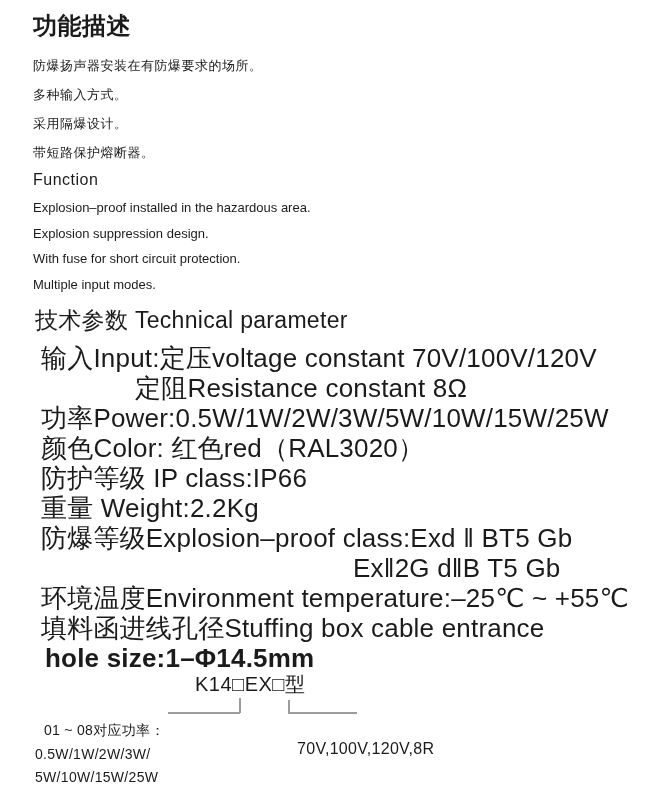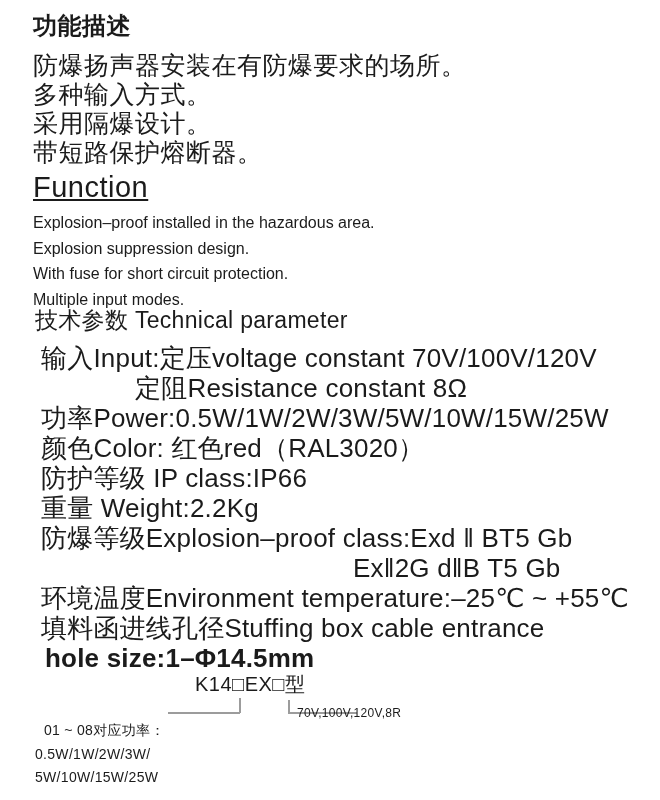--- a/index.html
+++ b/index.html
@@ -26,33 +26,32 @@
     left: 33px;
     width: 600px;
   }
   .h-cn {
     font-size: 24px;
     font-weight: 700;
     margin: 0 0 9px 0;
     letter-spacing: 0.5px;
   }
   .cn-line {
-    font-size: 25px;
+    font-size: 13px;
     line-height: 29px;
     letter-spacing: 0.5px;
   }
   .h-en {
-    font-size: 29px;
+    font-size: 16px;
     font-weight: 400;
     margin: 4px 0 6px 0;
     letter-spacing: 0.5px;
-    text-decoration: underline;
   }
   .en-line {
-    font-size: 16px;
+    font-size: 13px;
     line-height: 25.5px;
   }
 
   
   .technical {
     position: absolute;
     top: 305px;
     left: 41px;
     width: 610px;
   }
@@ -95,22 +94,22 @@
     left: 35px;
     top: 719px;
     font-size: 14px;
     line-height: 23.5px;
     letter-spacing: 0.3px;
   }
   .label-left .pad { padding-left: 9px; }
   .label-right {
     position: absolute;
     left: 297px;
-    top: 706px;
-    font-size: 12px;
+    top: 740px;
+    font-size: 16px;
     letter-spacing: 0.3px;
   }
 </style>
 </head>
 <body>
 
 <div class="page">
 
   <section class="features">
     <h1 class="h-cn">功能描述</h1>

